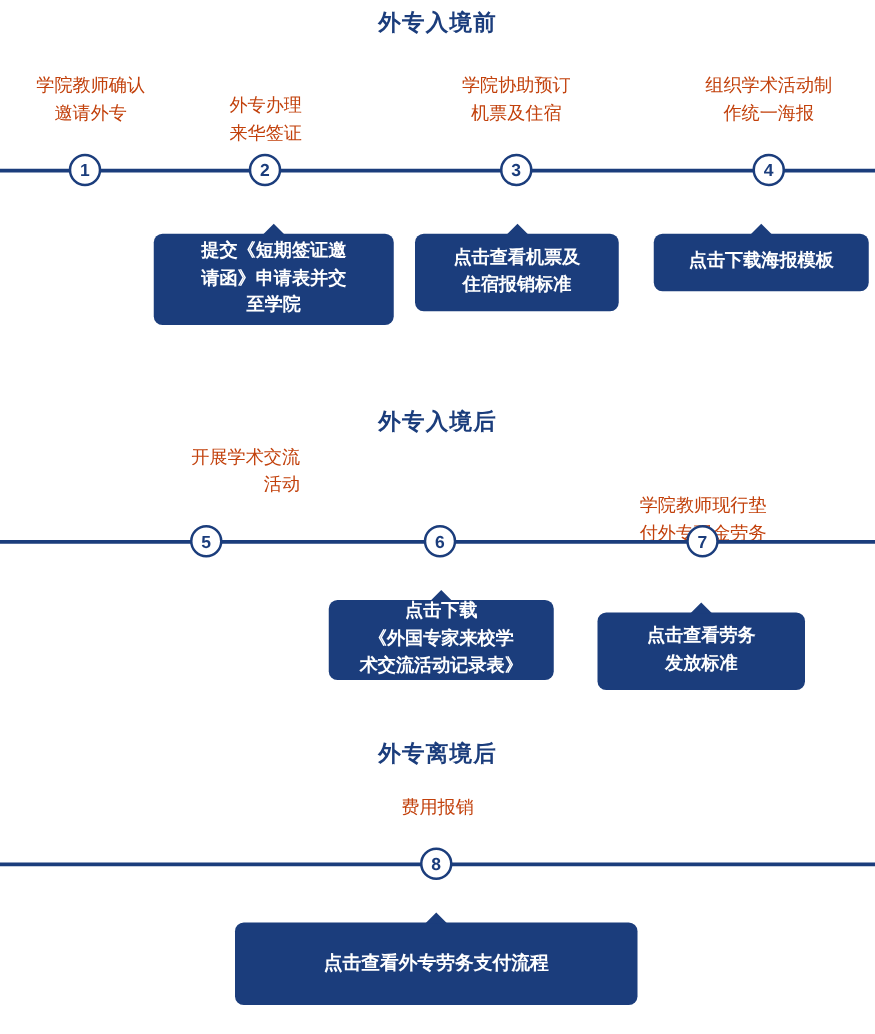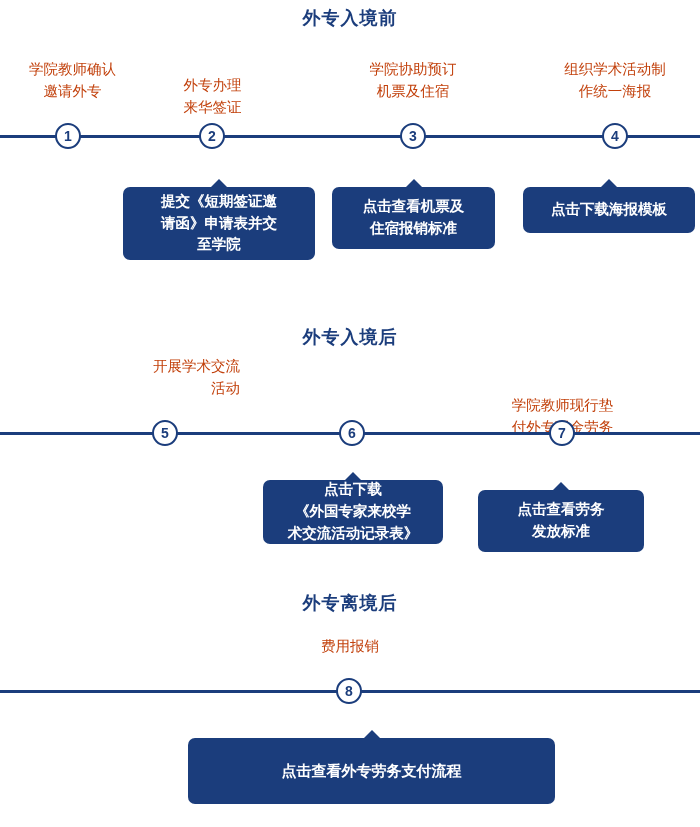--- a/index.html
+++ b/index.html
@@ -169,18 +169,18 @@
   </div>
 
   <div class="section-title" style="top:591px;">外专离境后</div>
 
   <div class="caption" style="left:275px; top:635px; width:150px;">费用报销</div>
 
   <div class="axis" style="top:690px;"></div>
 
   <div class="node" style="left:336px; top:678px;">8</div>
 
-  <div class="callout wide" style="left:188px; top:738px; width:367px; height:66px;">
+  <div class="callout wide" style="left:188px; top:738px; width:322px; height:66px;">
     <span class="pointer"></span>
     <span>点击查看外专劳务支付流程</span>
   </div>
 
 </div>
 
 </body></html>

